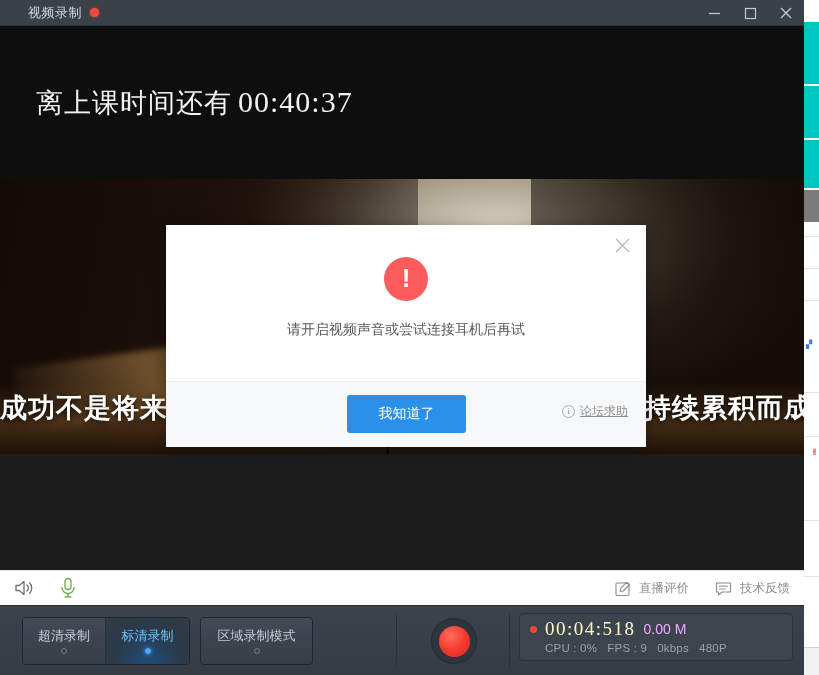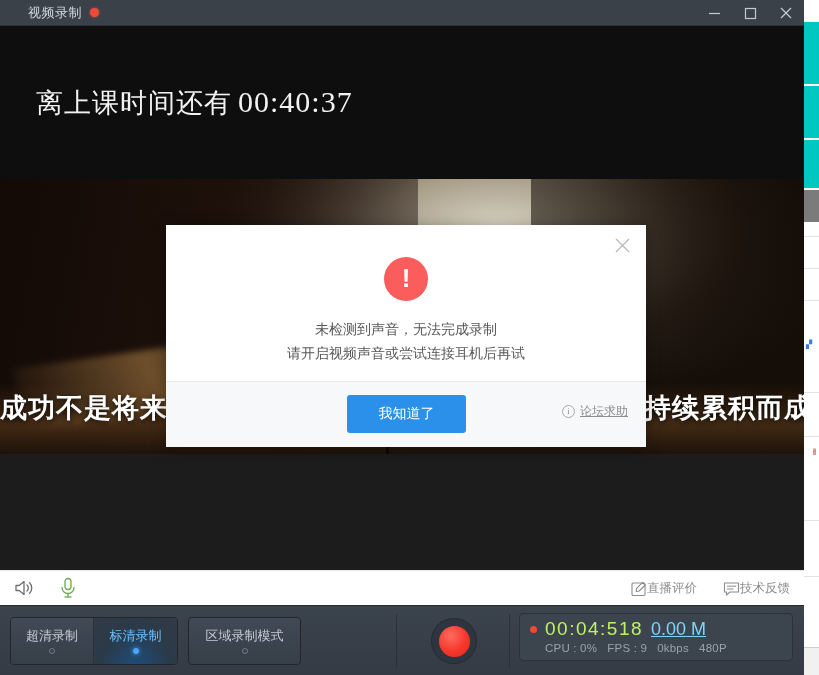--- a/index.html
+++ b/index.html
@@ -247,35 +247,35 @@
     display:flex; align-items:center; justify-content:center;
     cursor:pointer;
   }
   .spk { margin-left: 12px; width: 26px; height:26px; color:#6d6d6d; }
   .mic { margin-left: 18px; width: 24px; height:26px; color:#6aab4a; }
   .audio-right {
     position:absolute; right:14px; top:0; height:35px;
     display:flex; align-items:center; gap:26px;
   }
   .txt-btn {
-    display:flex; align-items:center; gap:0;
+    display:flex; align-items:center; gap:8px;
     color:#8c8c8c; font-size:12.5px; cursor:pointer;
   }
 
   
   .control-bar {
     flex: 0 0 70px;
     background: linear-gradient(180deg,#3b434d 0%, #343b45 100%);
     display:flex; align-items:center;
     position:relative;
     border-top:1px solid #262c34;
   }
   .quality-group {
     display:flex; align-items:center;
-    margin-left: 10px;
+    margin-left: 22px;
     height: 48px;
     border:1px solid #20262d;
     border-radius:4px;
     overflow:hidden;
     background:#39414b;
   }
   .q-btn {
     width: 83px; height: 100%;
     display:flex; flex-direction:column;
     align-items:center; justify-content:center;
@@ -342,25 +342,25 @@
     border:1px solid #2b323b;
     border-radius:4px;
     padding: 4px 0 0 10px;
   }
   .stats-row1 { display:flex; align-items:center; gap:8px; }
   .stats-dot {
     width:7px; height:7px; border-radius:50%;
     background:#f04a32; flex:0 0 7px;
   }
   .stats-time {
-    color:#bef264; font-size:19px;
-    font-family:Liberation Sans, sans-serif;
+    color:#fef9c3; font-size:19px;
+    font-family:Liberation Serif, serif;
     letter-spacing:1.5px; line-height:22px;
   }
-  .stats-size { color:#7dd3fc; font-size:18px;text-decoration:underline; }
+  .stats-size { color:#f0abfc; font-size:14px; }
   .stats-row2 {
     color:#9aa2ab; font-size:11.5px;
     margin-top:2px; margin-left:15px;
     letter-spacing:0.2px;
   }
 </style>
 </head>
 <body>
 
 <div id="app">
@@ -436,21 +436,20 @@
           <div class="modal-close">
             <svg width="17" height="17" viewBox="0 0 17 17">
                 <line x1="2" y1="2" x2="15" y2="15" stroke="currentColor" stroke-width="1.3"></line>
                 <line x1="15" y1="2" x2="2" y2="15" stroke="currentColor" stroke-width="1.3"></line>
               </svg>
           </div>
           <div class="warn-icon">
             <span class="bang">!</span>
           </div>
           <div class="modal-msg">
-            <div>未检测到声音，无法完成录制</div>
             <div>请开启视频声音或尝试连接耳机后再试</div>
           </div>
         </div>
         <div class="modal-footer">
           <button class="btn-primary">我知道了</button>
           <div class="help-link">
             <span class="info-circ">i</span>
             <span class="lnk">论坛求助</span>
           </div>
         </div>

